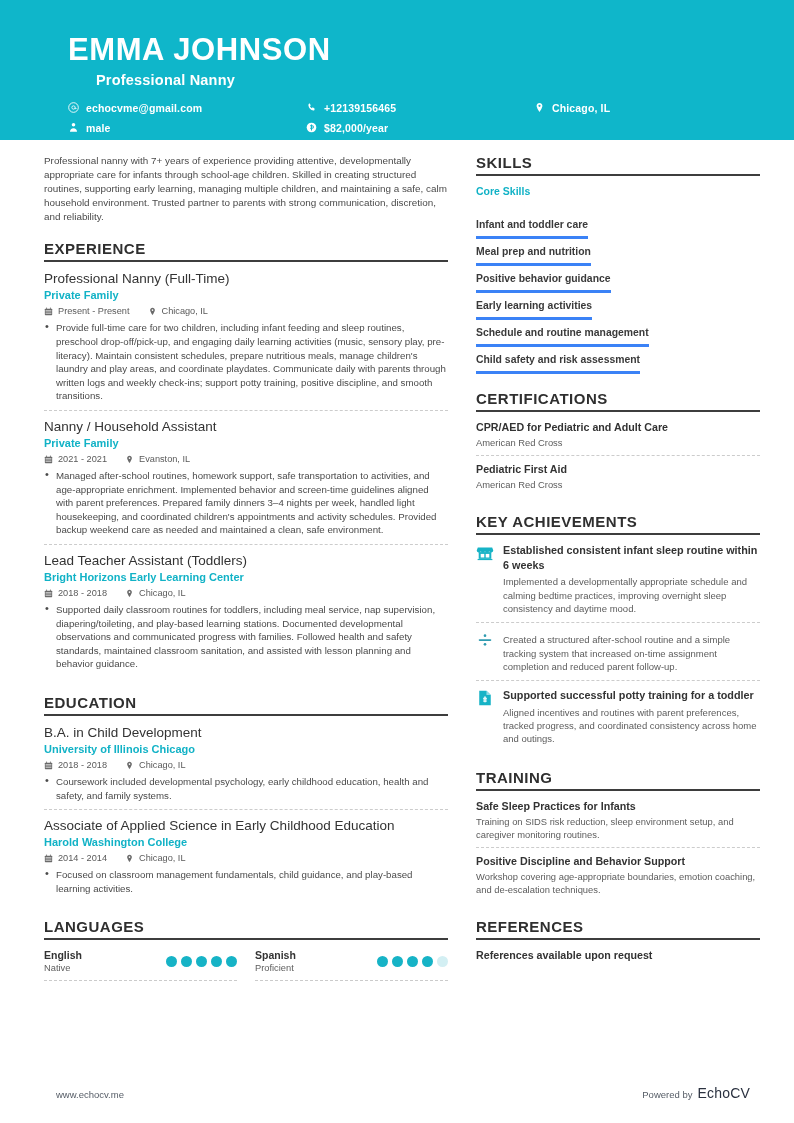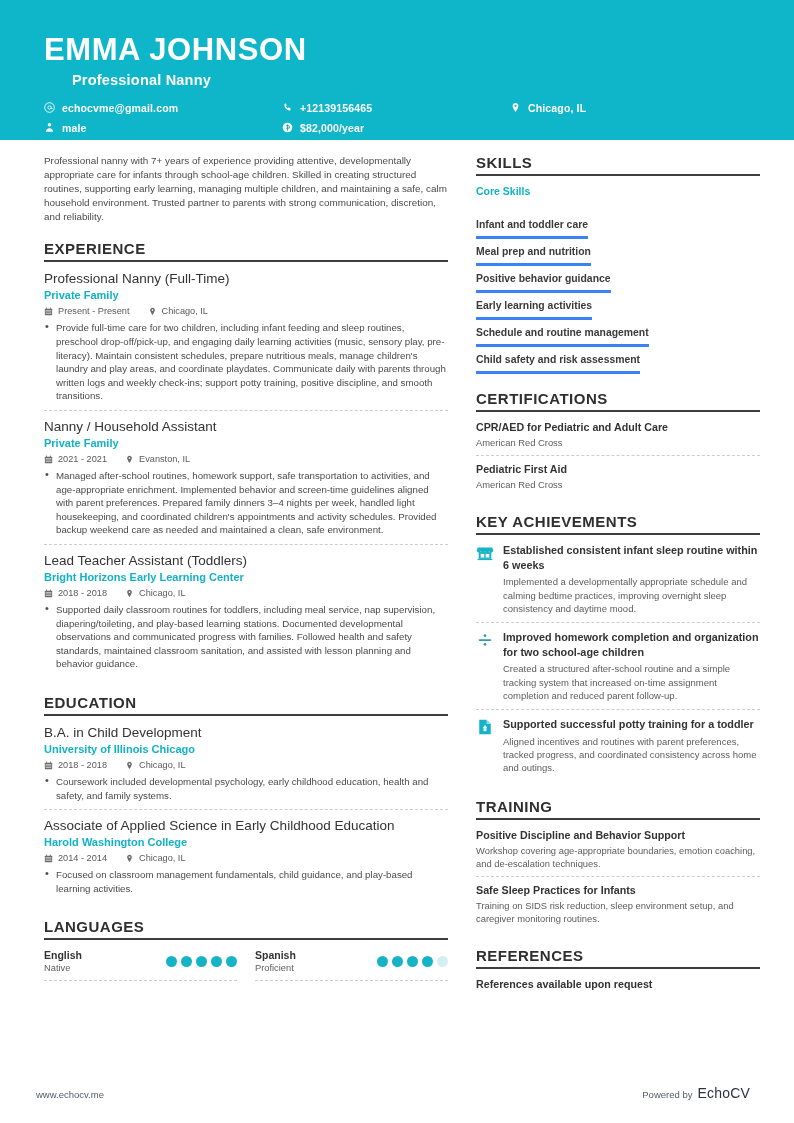--- a/index.html
+++ b/index.html
@@ -9,21 +9,21 @@
     font-family: "Liberation Sans", sans-serif;
     color: #3a3a3a;
     -webkit-font-smoothing: antialiased;
   }
   .page { position: relative; width: 794px; height: 1123px; overflow: hidden; }
 
   
   .header {
     background: #0fb6ca;
     height: 140px;
-    padding: 34px 44px 0 44px;
+    padding: 34px 44px 0 68px;
     color: #ffffff;
   }
   .name {
     font-size: 31px;
     font-weight: 700;
     letter-spacing: 0.6px;
     line-height: 1.05;
     text-transform: uppercase;
   }
   .job-title {
@@ -175,21 +175,21 @@
   }
   .ach:last-child { border-bottom: none; }
   .ach-ic { flex: 0 0 18px; width: 18px; height: 18px; margin-top: 1px; }
   .ach-body { flex: 1 1 auto; }
   .ach-title { font-size: 10.8px; font-weight: 700; color: #333333; line-height: 14.5px; }
   .ach-desc { font-size: 9.5px; color: #5c5c5c; line-height: 13.3px; margin-top: 3px; }
 
   
   .footer {
     position: absolute;
-    left: 36px; right: 44px; bottom: 22px;
+    left: 56px; right: 44px; bottom: 22px;
     display: flex; align-items: baseline; justify-content: space-between;
     font-size: 9.5px; color: #555c66;
   }
   .powered { display: flex; align-items: baseline; gap: 5px; }
   .brand { font-size: 14px; font-weight: 400; color: #2b3240; letter-spacing: .2px; }
 </style>
 </head>
 <body>
 
 <div class="page">
@@ -511,21 +511,20 @@
 
         <div class="ach">
           <span class="ach-ic">
             <svg viewBox="0 0 20 20" width="18" height="18">
                 <rect x="3" y="9.2" width="14" height="1.8" rx="0.9" fill="#2f9bb0"></rect>
                 <circle cx="10" cy="5.2" r="1.5" fill="#2f9bb0"></circle>
                 <circle cx="10" cy="14.8" r="1.5" fill="#2f9bb0"></circle>
               </svg>
           </span>
           <span class="ach-body">
-            <span class="ach-title" style="display:block">Improved homework completion and organization for two school-age children</span>
             <span class="ach-desc" style="display:block">Created a structured after-school routine and a simple tracking system that increased on-time assignment completion and reduced parent follow-up.</span>
           </span>
         </div>
 
         <div class="ach">
           <span class="ach-ic">
             <svg viewBox="0 0 20 20" width="18" height="18">
                 <path d="M3.6 2h8l4.8 4.8V18H3.6z" fill="#16b3c6"></path>
                 <path d="M11.6 2l4.8 4.8h-4.8z" fill="#8fdce6"></path>
                 <path d="M10 8.4l-1.7 2.3h3.4zM10 10.7v4.2M8.1 12.2h3.8M8.1 13.6h3.8" fill="none" stroke="#fff" stroke-width="1.1"></path>
@@ -534,26 +533,26 @@
           <span class="ach-body">
             <span class="ach-title" style="display:block">Supported successful potty training for a toddler</span>
             <span class="ach-desc" style="display:block">Aligned incentives and routines with parent preferences, tracked progress, and coordinated consistency across home and outings.</span>
           </span>
         </div>
       </div>
 
       <div class="sec">
         <div class="sec-title pad-top">TRAINING</div>
         <div class="mini">
+          <div class="mini-title">Safe Sleep Practices for Infants</div>
+          <div class="mini-sub">Training on SIDS risk reduction, sleep environment setup, and caregiver monitoring routines.</div>
+        </div>
+        <div class="mini">
           <div class="mini-title">Positive Discipline and Behavior Support</div>
           <div class="mini-sub">Workshop covering age-appropriate boundaries, emotion coaching, and de-escalation techniques.</div>
-        </div>
-        <div class="mini">
-          <div class="mini-title">Safe Sleep Practices for Infants</div>
-          <div class="mini-sub">Training on SIDS risk reduction, sleep environment setup, and caregiver monitoring routines.</div>
         </div>
       </div>
 
       <div class="sec">
         <div class="sec-title pad-top">REFERENCES</div>
         <div class="mini">
           <div class="mini-title">References available upon request</div>
         </div>
       </div>
 

